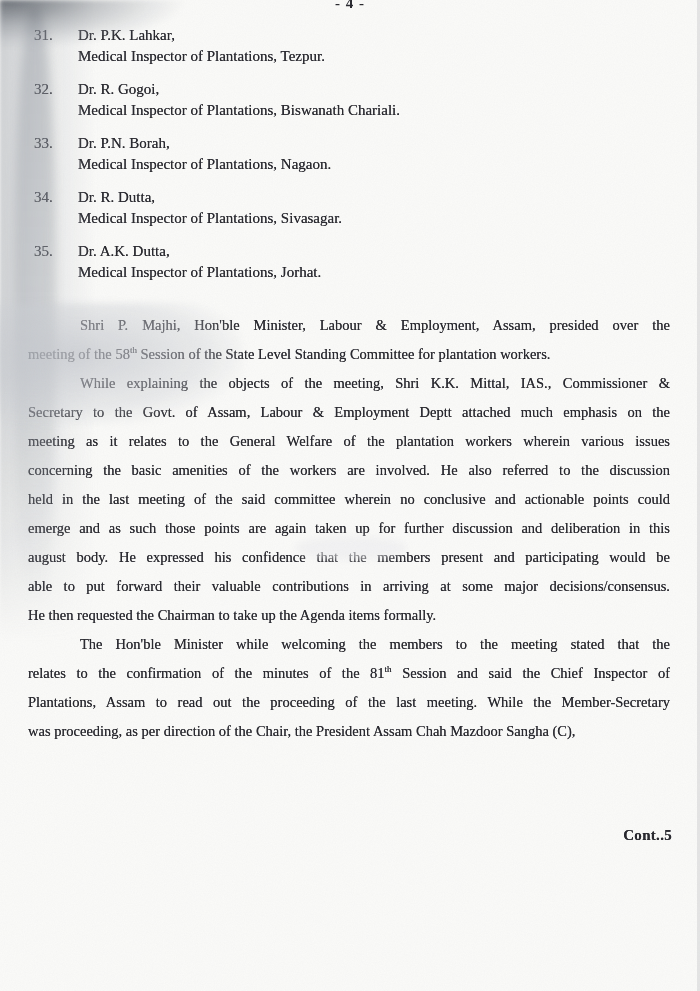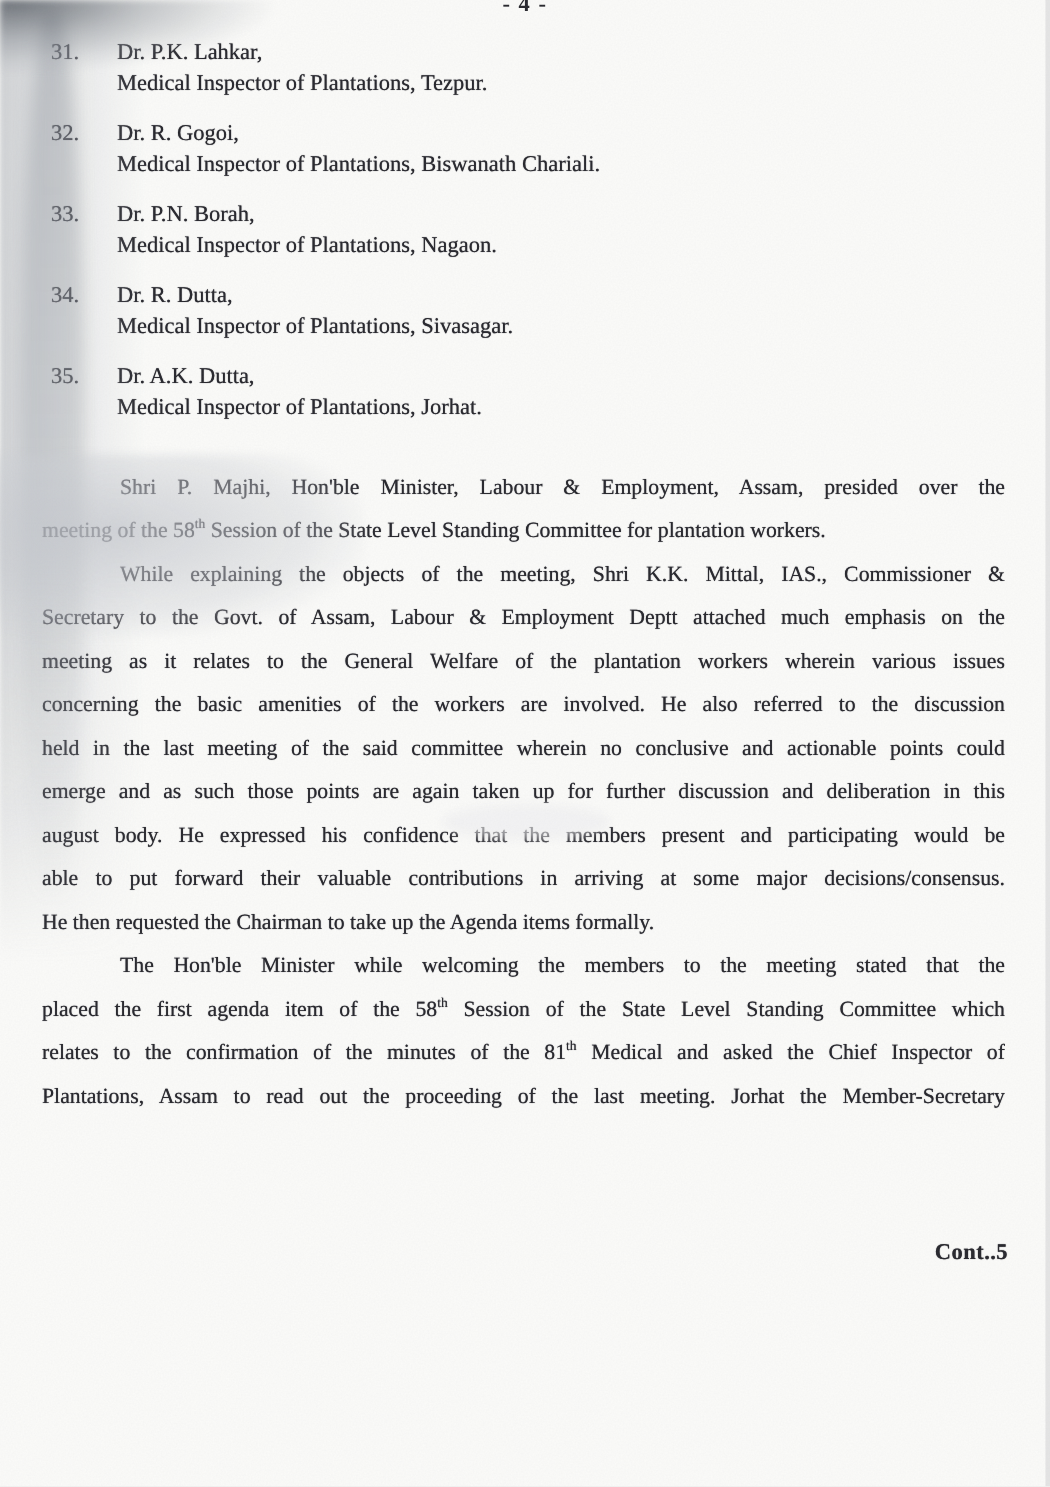--- a/index.html
+++ b/index.html
@@ -132,23 +132,23 @@
       <div class="line para-start">While explaining the objects of the meeting, Shri K.K. Mittal, IAS., Commissioner &amp;</div>
       <div class="line">Secretary to the Govt. of Assam, Labour &amp; Employment Deptt attached much emphasis on the</div>
       <div class="line">meeting as it relates to the General Welfare of the plantation workers wherein various issues</div>
       <div class="line">concerning the basic amenities of the workers are involved. He also referred to the discussion</div>
       <div class="line">held in the last meeting of the said committee wherein no conclusive and actionable points could</div>
       <div class="line">emerge and as such those points are again taken up for further discussion and deliberation in this</div>
       <div class="line">august body. He expressed his confidence that the members present and participating would be</div>
       <div class="line">able to put forward their valuable contributions in arriving at some major decisions/consensus.</div>
       <div class="line para-end">He then requested the Chairman to take up the Agenda items formally.</div>
       <div class="line para-start">The Hon'ble Minister while welcoming the members to the meeting stated that the</div>
-      <div class="line"><span>placed the first agenda item of the 58</span><sup>th</sup><span> Session of the State Level Standing Committee which</span></div>
-      <div class="line"><span>relates to the confirmation of the minutes of the 81</span><sup>th</sup><span> Medical and asked the Chief Inspector of</span></div>
-      <div class="line">Plantations, Assam to read out the proceeding of the last meeting. Jorhat the Member-Secretary</div>
+      <div class="line"><span>relates to the confirmation of the minutes of the 81</span><sup>th</sup><span> Session and said the Chief Inspector of</span></div>
+      <div class="line">Plantations, Assam to read out the proceeding of the last meeting. While the Member-Secretary</div>
+      <div class="line para-end">was proceeding, as per direction of the Chair, the President Assam Chah Mazdoor Sangha (C),</div>
     </div>
 
   <div class="cont">Cont..5</div>
 
   <div class="art art-band"></div>
   <div class="art art-band-core"></div>
   <div class="art art-corner"></div>
   <div class="art art-smudge-meeting"></div>
   <div class="art art-smudge-word"></div>
   <div class="art art-edge-right"></div>

